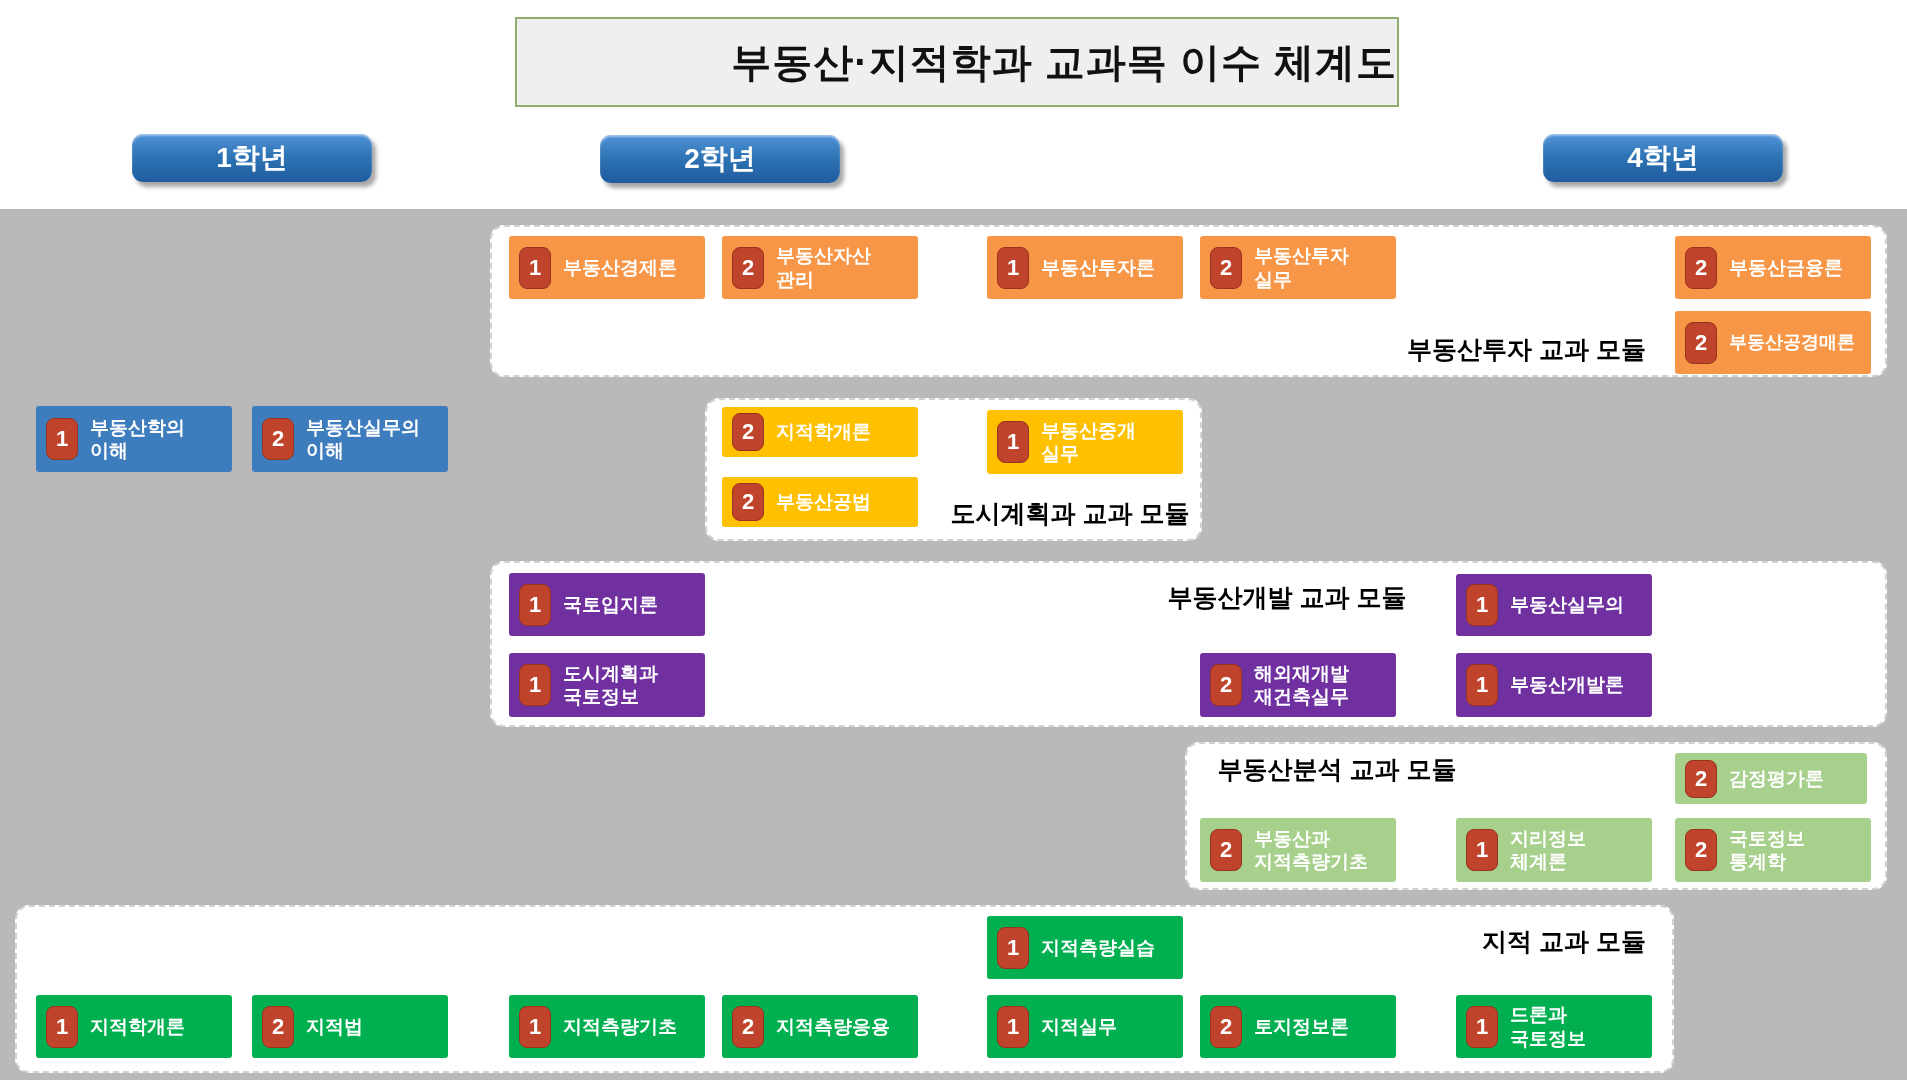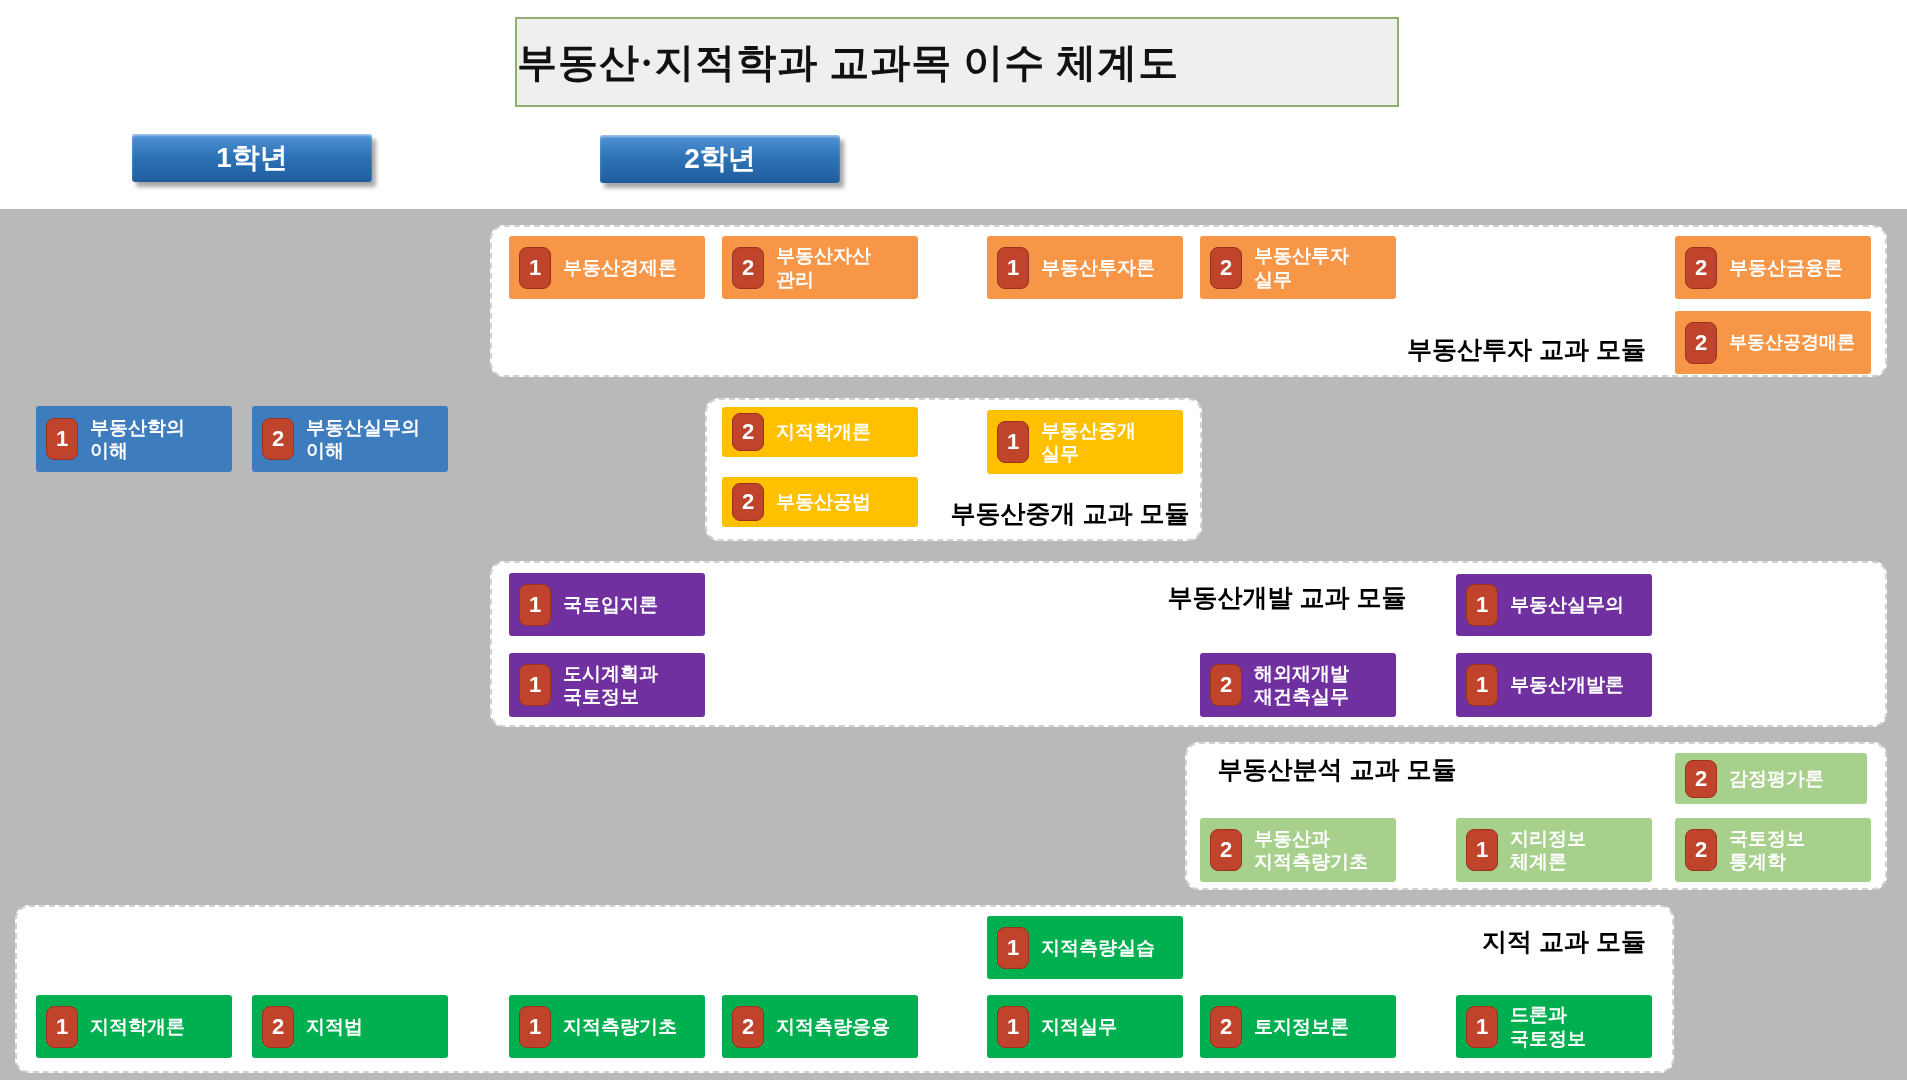--- a/index.html
+++ b/index.html
@@ -4,26 +4,26 @@
 <style>
   html,body{margin:0;padding:0;background:#ffffff;}
   body{font-family:"Liberation Sans","DejaVu Sans",sans-serif;}
   .canvas{position:relative;width:1907px;height:1080px;background:#ffffff;overflow:hidden;}
 
   .gray-band{position:absolute;left:0;top:209px;width:1907px;height:871px;background:#b9b9b9;}
 
   .title-box{
     position:absolute;left:515px;top:17px;width:884px;height:90px;
     background:#efefef;border:2px solid #8fae70;box-sizing:border-box;
-    display:flex;align-items:center;justify-content:flex-start;
-    font-size:40px;font-weight:900;color:#111;letter-spacing:1px;font-family:Liberation Serif, serif;
+    display:flex;align-items:center;justify-content:flex-end;
+    font-size:40px;font-weight:900;color:#111;letter-spacing:1px;
   }
 
   .year-btn{
-    position:absolute;width:240px;height:48px;border-radius:3px;
+    position:absolute;width:240px;height:48px;border-radius:11px;
     background:linear-gradient(180deg,#5293d8 0%,#2e75b6 45%,#1f5c9e 100%);
     box-shadow:4px 5px 4px rgba(0,0,0,0.35), inset 0 2px 2px rgba(255,255,255,0.45);
     display:flex;align-items:center;justify-content:center;
     color:#fff;font-size:28px;font-weight:800;
   }
 
   .module{
     position:absolute;background:#ffffff;border:2px dashed #d2d2d2;
     border-radius:14px;box-sizing:border-box;
   }
@@ -63,29 +63,30 @@
 <div class="canvas">
 
   <div class="gray-band"></div>
 
   <div class="title-box">
     <span>부동산·지적학과 교과목 이수 체계도</span>
   </div>
 
   <div class="year-btn" style="left:132px;top:134px;">1학년</div>
   <div class="year-btn" style="left:600px;top:135px;">2학년</div>
+  <div class="year-btn" style="left:1543px;top:134px;">4학년</div>
 
   <div class="module" style="left:490px;top:225px;width:1397px;height:152px;"></div>
   <div class="module" style="left:705px;top:398px;width:497px;height:143px;"></div>
   <div class="module" style="left:490px;top:561px;width:1397px;height:166px;"></div>
   <div class="module" style="left:1185px;top:742px;width:702px;height:148px;"></div>
   <div class="module" style="left:15px;top:905px;width:1659px;height:168px;"></div>
 
   <div class="mlabel right" style="left:1380px;top:334px;width:266px;">부동산투자 교과 모듈</div>
-  <div class="mlabel center" style="left:944px;top:498px;width:252px;">부동산중개 교과 모듈</div>
+  <div class="mlabel center" style="left:944px;top:498px;width:252px;">도시계획과 교과 모듈</div>
   <div class="mlabel center" style="left:1161px;top:582px;width:252px;">부동산개발 교과 모듈</div>
   <div class="mlabel center" style="left:1211px;top:754px;width:252px;">부동산분석 교과 모듈</div>
   <div class="mlabel right" style="left:1442px;top:926px;width:204px;">지적 교과 모듈</div>
 
   <div class="card orange" style="left:509px;top:236px;width:196px;height:63px;">
     <span class="badge">1</span>
     <span class="cname">부동산경제론</span>
   </div>
   <div class="card orange" style="left:722px;top:236px;width:196px;height:63px;">
     <span class="badge">2</span>

